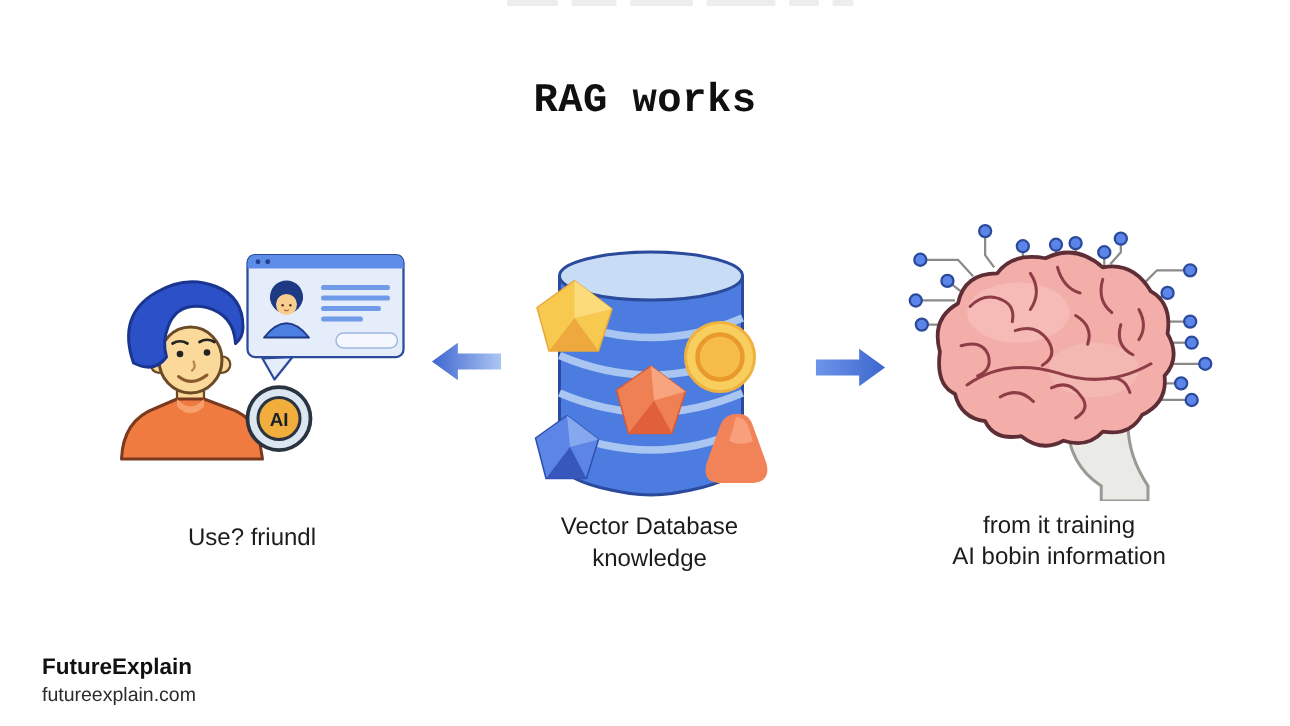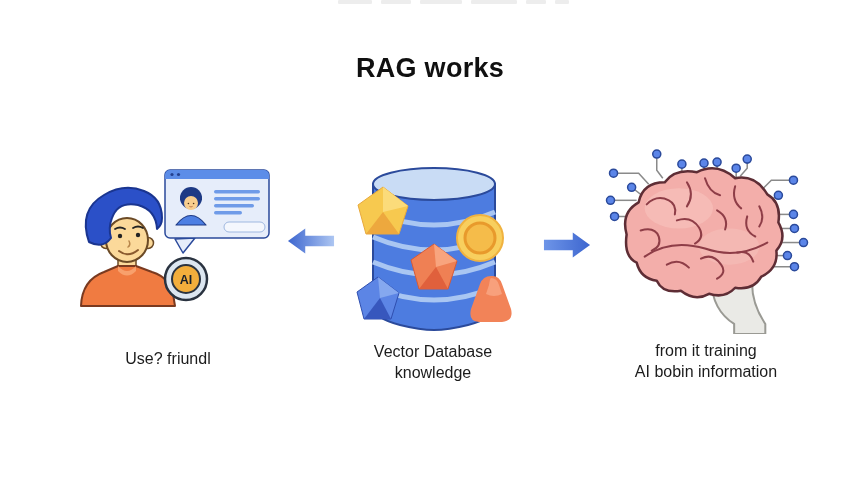--- a/index.html
+++ b/index.html
@@ -7,21 +7,21 @@
     position:relative;width:860px;height:484px;background:#ffffff;
     font-family:"Liberation Sans",sans-serif;overflow:hidden;
   }
   
   .top-artifact{position:absolute;left:338px;top:0;height:5px;display:flex;gap:9px;opacity:.45;}
   .top-artifact span{display:block;height:4px;background:#d8d8d8;border-radius:1px;}
   .ta1{width:34px}.ta2{width:30px}.ta3{width:42px}.ta4{width:46px}.ta5{width:20px}.ta6{width:14px}
 
   .title{
     position:absolute;left:0;top:53px;width:100%;text-align:center;
-    font-size:27px;font-weight:700;color:#101010;letter-spacing:.3px;
+    font-size:27px;font-weight:700;color:#101010;letter-spacing:.3px;font-family:Liberation Mono, monospace;
   }
   .fig{position:absolute;}
   .fig-left{left:72px;top:148px;width:222px;height:162px;}
   .fig-center{left:340px;top:160px;width:200px;height:185px;}
   .fig-right{left:588px;top:138px;width:232px;height:196px;}
   .arrow{position:absolute;width:48px;height:30px;}
   .arrow-left{left:287px;top:226px;}
   .arrow-right{left:543px;top:230px;}
 
   .caption{
@@ -234,14 +234,18 @@
   </div>
   <div class="caption cap-center">
     <div>Vector Database</div>
     <div>knowledge</div>
   </div>
   <div class="caption cap-right">
     <div>from it training</div>
     <div>AI bobin information</div>
   </div>
 
+  <div class="footer">
+    <div class="brand">FutureExplain</div>
+    <div class="site">futureexplain.com</div>
+  </div>
 
 </div>
 
 </body></html>

